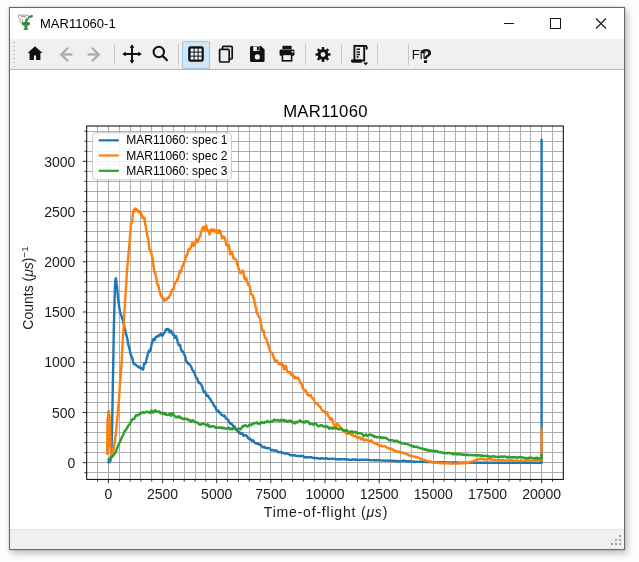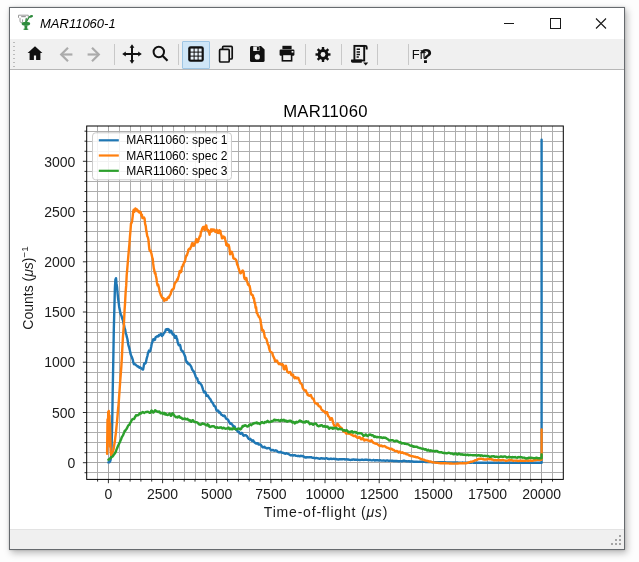--- a/index.html
+++ b/index.html
@@ -1,19 +1,19 @@
 <!DOCTYPE html>
 <html><head><meta charset="utf-8"><style>
 * { margin:0; padding:0; box-sizing:border-box; }
 html,body { width:639px; height:562px; background:#fdfdfd; font-family:"Liberation Sans", sans-serif; overflow:hidden; }
 .win { position:absolute; left:9px; top:7px; width:616px; height:543px; background:#fff;
   border:1px solid #666a6e; box-shadow: 2px 3px 7px rgba(0,0,0,0.28), 0 0 2px rgba(0,0,0,0.18); }
 .titlebar { position:absolute; left:0; top:0; width:100%; height:31px; background:#ffffff; }
 .ticon { position:absolute; left:7px; top:5px; }
-.ttext { position:absolute; left:30px; top:8px; font-size:13px; color:#000;font-style:italic; }
+.ttext { position:absolute; left:30px; top:8px; font-size:13px; color:#000; }
 .capbtns { position:absolute; right:0; top:0; height:31px; }
 .cb { position:absolute; top:0; width:46px; height:31px; }
 .toolbar { position:absolute; left:0; top:31px; width:100%; height:31px; background:#f0f0f0; border-bottom:1px solid #b7b7b7; }
 .ti { position:absolute; top:2px; }
 .tsep { position:absolute; top:5px; width:1px; height:21px; background:#c8c8c8; }
 .gridbtn { position:absolute; left:172px; top:1.5px; width:28px; height:28px; background:#cfe6f7; border:1px solid #9fc6e4; border-radius:1px; }
 .fitlbl { position:absolute; left:372px; top:0; width:18px; height:31px; line-height:31px; text-align:center; font-size:13px; color:#111;margin-left:28px; }
 .handle { position:absolute; left:3px; top:3px; width:2px; height:25px;
   background-image: repeating-linear-gradient(to bottom, #bbb 0, #bbb 1.5px, transparent 1.5px, transparent 4px); }
 .canvas { position:absolute; left:0; top:62px; width:614px; height:459px; background:#fff; }

